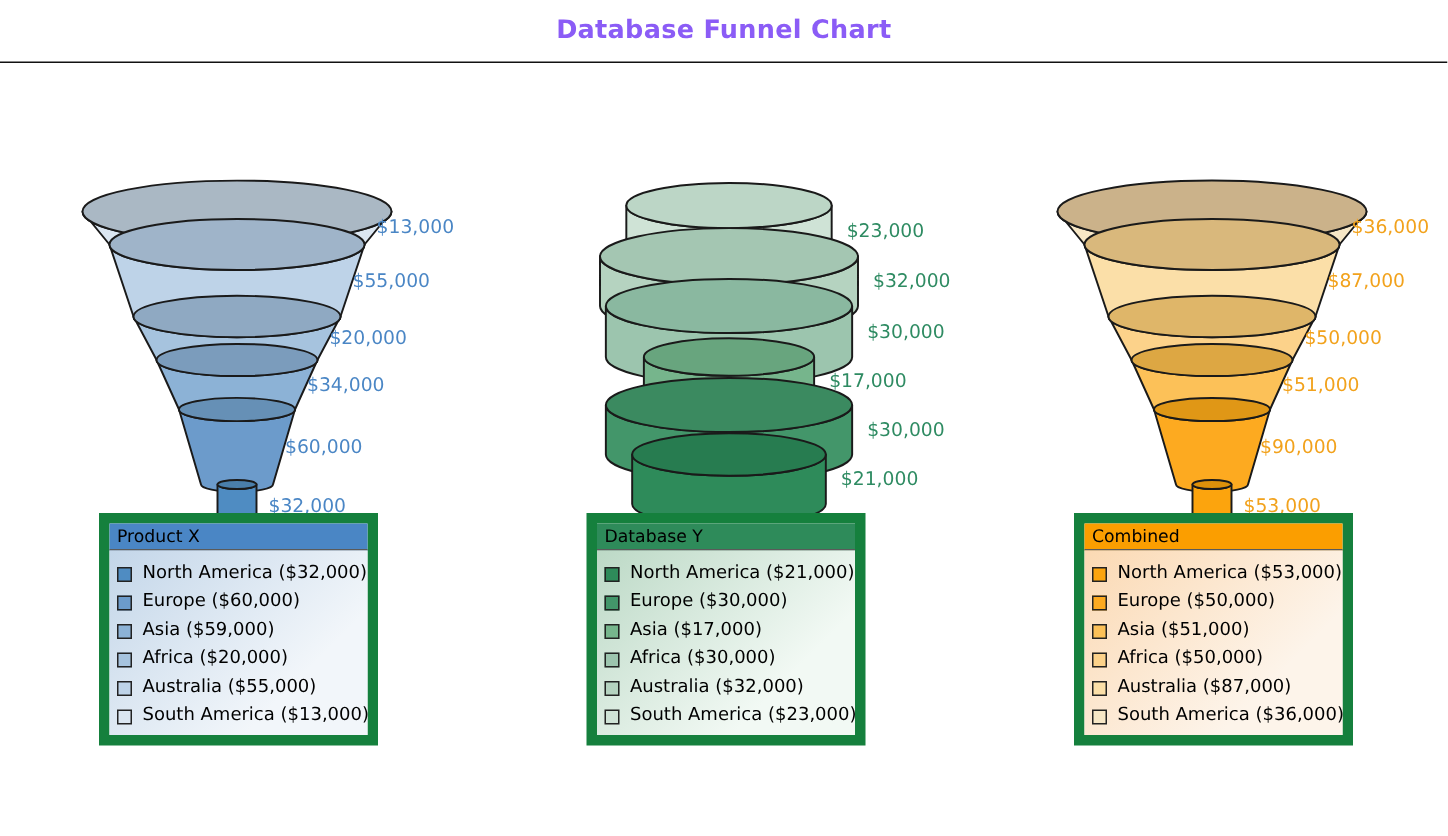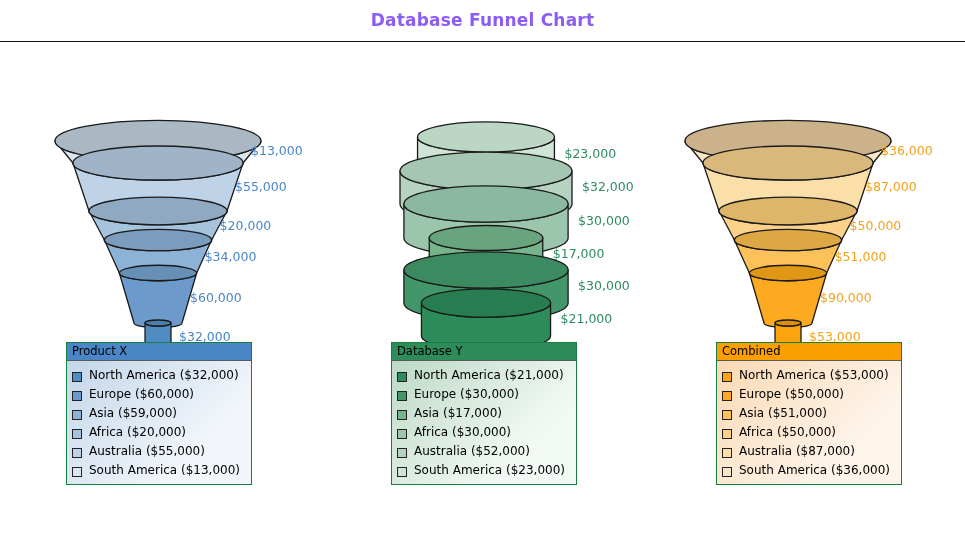--- a/index.html
+++ b/index.html
@@ -32,32 +32,32 @@
     height: 300px;
   }
   .funnel-panel {
     position: absolute;
     top: 0;
     width: 322px;
     height: 300px;
   }
   .funnel-panel.p0 { left: 0px; }
   .funnel-panel.p1 { left: 322px; }
-  .funnel-panel.p2 { left: 624px; }
+  .funnel-panel.p2 { left: 644px; }
   .funnel-svg { display: block; }
 
   .legends-row {
     position: relative;
     width: 965px;
     height: 180px;
   }
   .legend-box {
     position: absolute;
     top: 0;
-    border: 1px solid #15803d;
+    border: 7px solid #15803d;
     box-sizing: border-box;
     font-size: 11.5px;
   }
   .legend-box.l0 { left: 66px;  width: 186px; }
   .legend-box.l1 { left: 391px; width: 186px; }
   .legend-box.l2 { left: 716px; width: 186px; }
 
   .legend-header {
     font-size: 11.5px;
     color: #000000;
@@ -213,21 +213,21 @@
         <div class="legend-item">
           <span class="legend-swatch" style="background: rgb(118, 181, 140);"></span>
           <span class="legend-label">Asia ($17,000)</span>
         </div>
         <div class="legend-item">
           <span class="legend-swatch" style="background: rgb(156, 197, 174);"></span>
           <span class="legend-label">Africa ($30,000)</span>
         </div>
         <div class="legend-item">
           <span class="legend-swatch" style="background: rgb(181, 211, 192);"></span>
-          <span class="legend-label">Australia ($52,000)</span>
+          <span class="legend-label">Australia ($32,000)</span>
         </div>
         <div class="legend-item">
           <span class="legend-swatch" style="background: rgb(207, 227, 214);"></span>
           <span class="legend-label">South America ($23,000)</span>
         </div>
       </div>
   </div>
   <div class="legend-box l2">
     <div class="legend-header" style="background: rgb(251, 158, 0);">Combined</div>
     <div class="legend-body" style="background: linear-gradient(135deg, rgb(251, 217, 179) 0%, rgb(253, 244, 234) 72%);">

